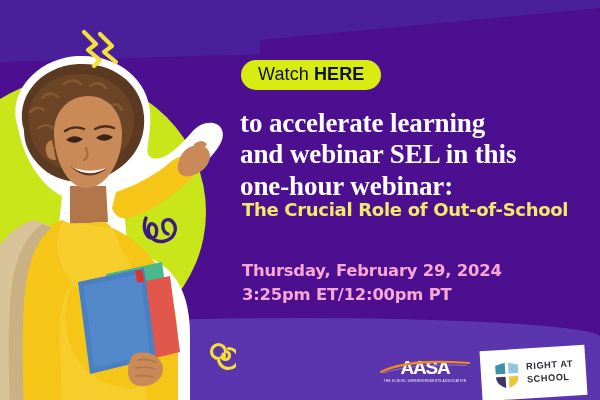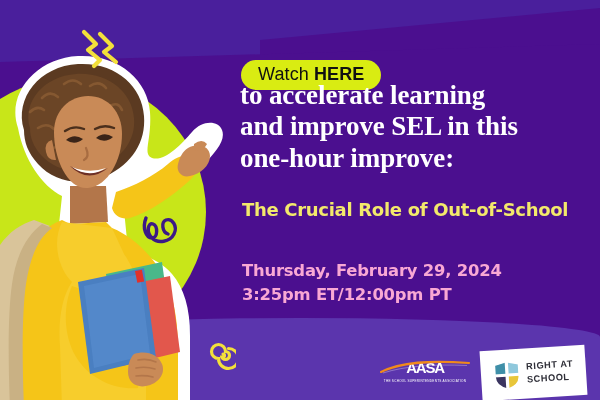--- a/index.html
+++ b/index.html
@@ -51,21 +51,21 @@
     background:#d9ec12;color:#111;
     border-radius:16px;
     padding:5px 17px 6px 17px;
     font-size:18px;font-weight:400;letter-spacing:.1px;
     font-family:"Liberation Sans",sans-serif;
     line-height:1.05;white-space:nowrap;
   }
   .watch-badge b{font-weight:bold;}
 
   .headline{
-    position:absolute;left:2px;top:80px;width:360px;
+    position:absolute;left:2px;top:108px;width:360px;
     color:#ffffff;
     font-family:"Liberation Serif",serif;
     font-weight:bold;
     font-size:27px;line-height:1.16;
     letter-spacing:-.1px;
   }
   .headline div{white-space:nowrap;}
 
   .webinar-title{
     position:absolute;left:4px;top:198px;width:350px;
@@ -89,21 +89,21 @@
 
   
   .aasa-logo{
     position:absolute;left:141px;top:358px;width:92px;height:30px;
     text-align:center;
   }
   .aasa-mark{position:relative;width:92px;height:20px;}
   .aasa-word{
     position:absolute;left:0;top:0;width:92px;
     color:#ffffff;font-family:"Liberation Sans",sans-serif;
-    font-weight:bold;font-size:15px;letter-spacing:-1.2px;
+    font-weight:bold;font-size:19px;letter-spacing:-1.2px;
     line-height:20px;text-align:center;
   }
   .aasa-swoosh{position:absolute;left:0;top:0;width:92px;height:20px;}
   .aasa-tag{
     color:#ffffff;font-family:"Liberation Sans",sans-serif;
     font-size:3.1px;letter-spacing:.25px;line-height:6px;
     white-space:nowrap;text-align:center;
     transform:scale(1);transform-origin:center top;
   }
 
@@ -260,22 +260,22 @@
   </div>
 
   <div class="content">
 
     <div class="watch-badge">
       <span>Watch </span><b>HERE</b>
     </div>
 
     <div class="headline">
       <div>to accelerate learning</div>
-      <div>and improve SEL in this</div>
-      <div>one-hour improve:</div>
+      <div>and webinar SEL in this</div>
+      <div>one-hour webinar:</div>
     </div>
 
     <div class="webinar-title">
       <div>The Crucial Role of Out-of-School</div>
     </div>
 
     <div class="when">
       <div>Thursday, February 29, 2024</div>
       <div>3:25pm ET/12:00pm PT</div>
     </div>

